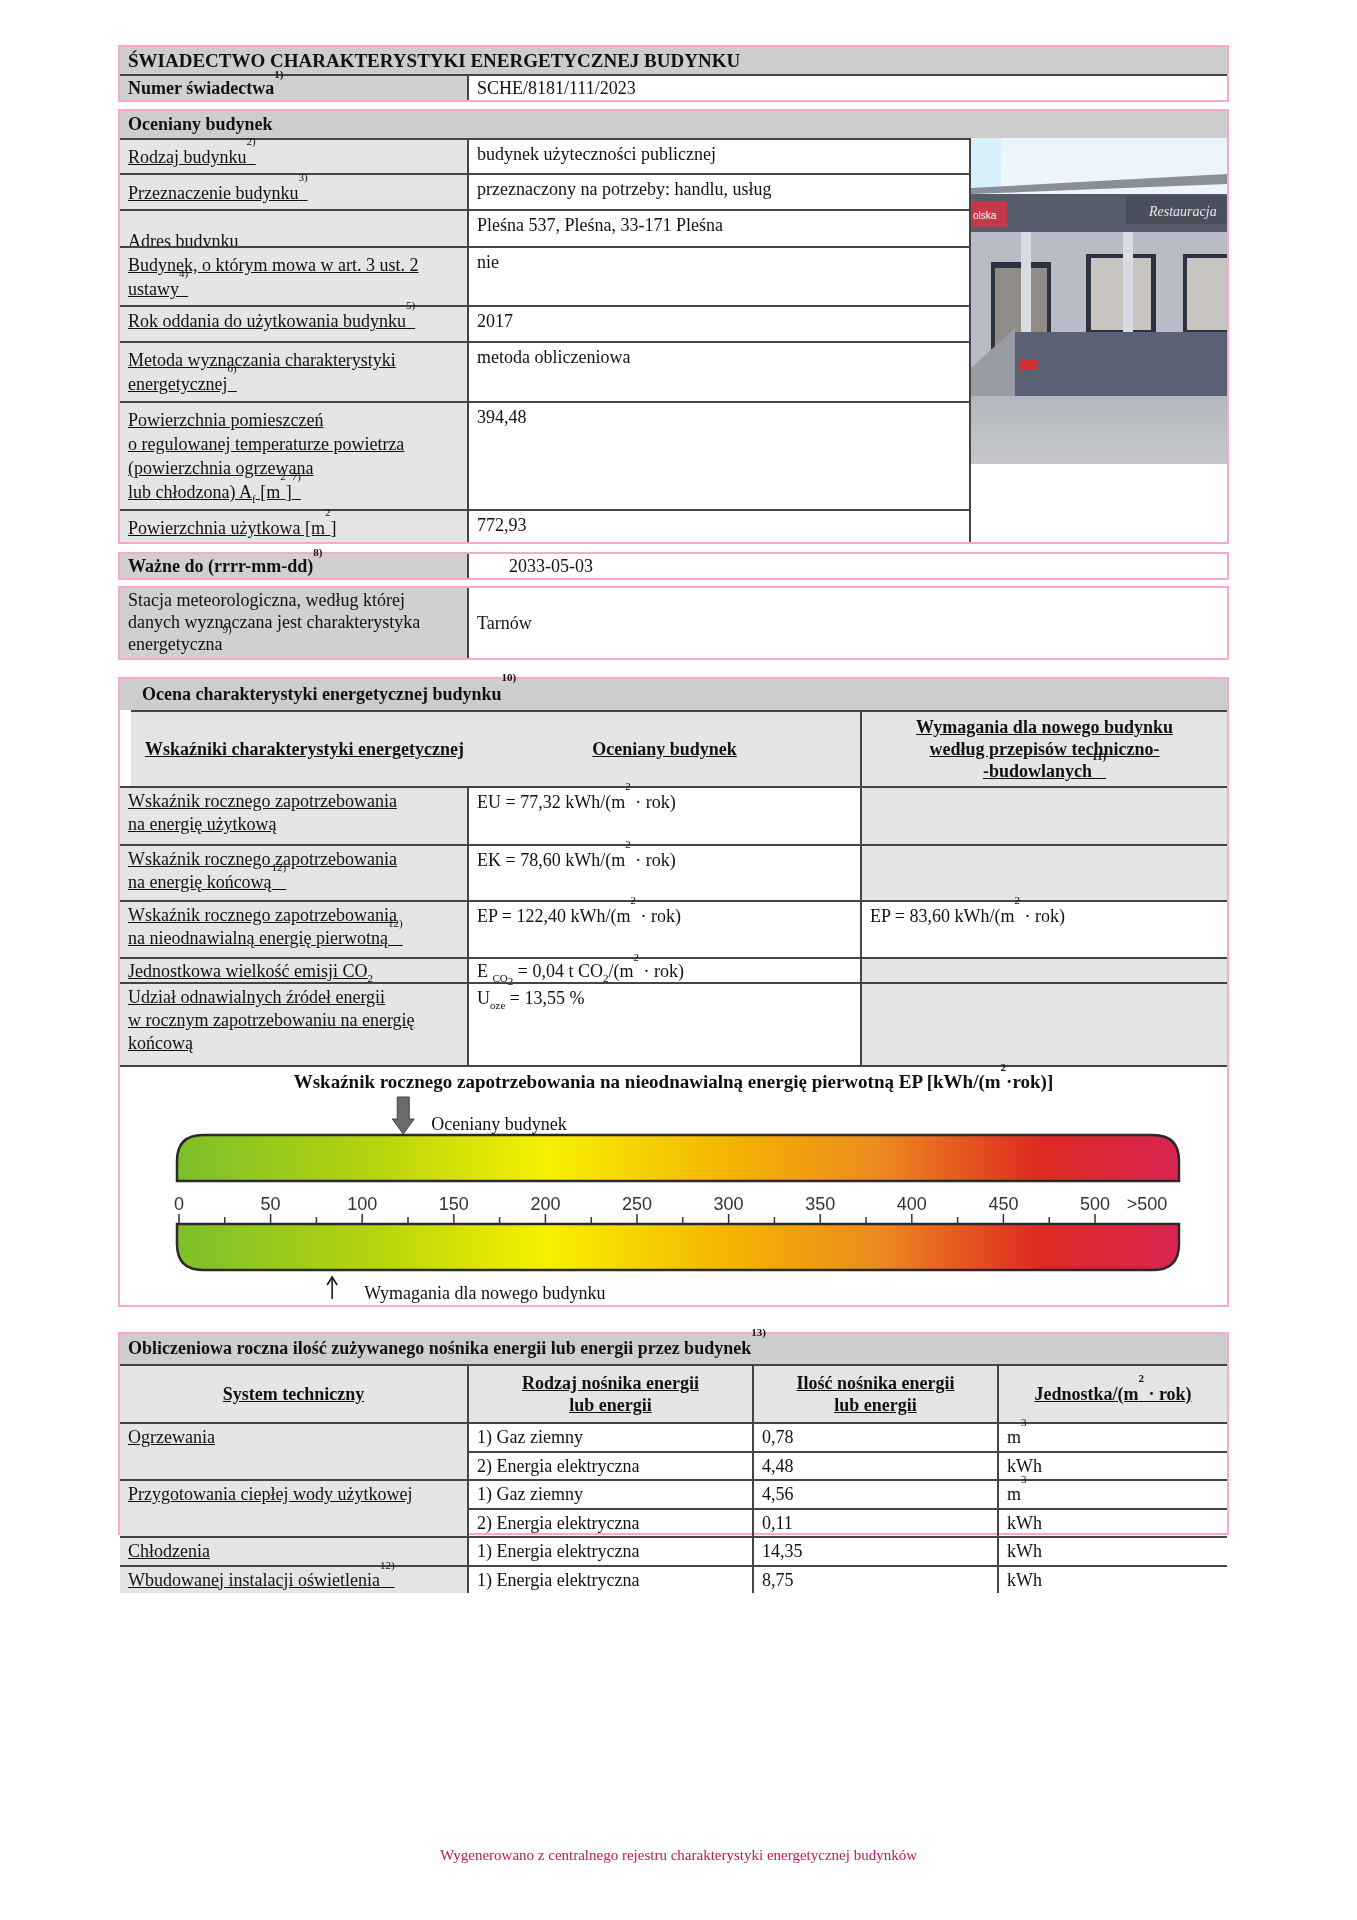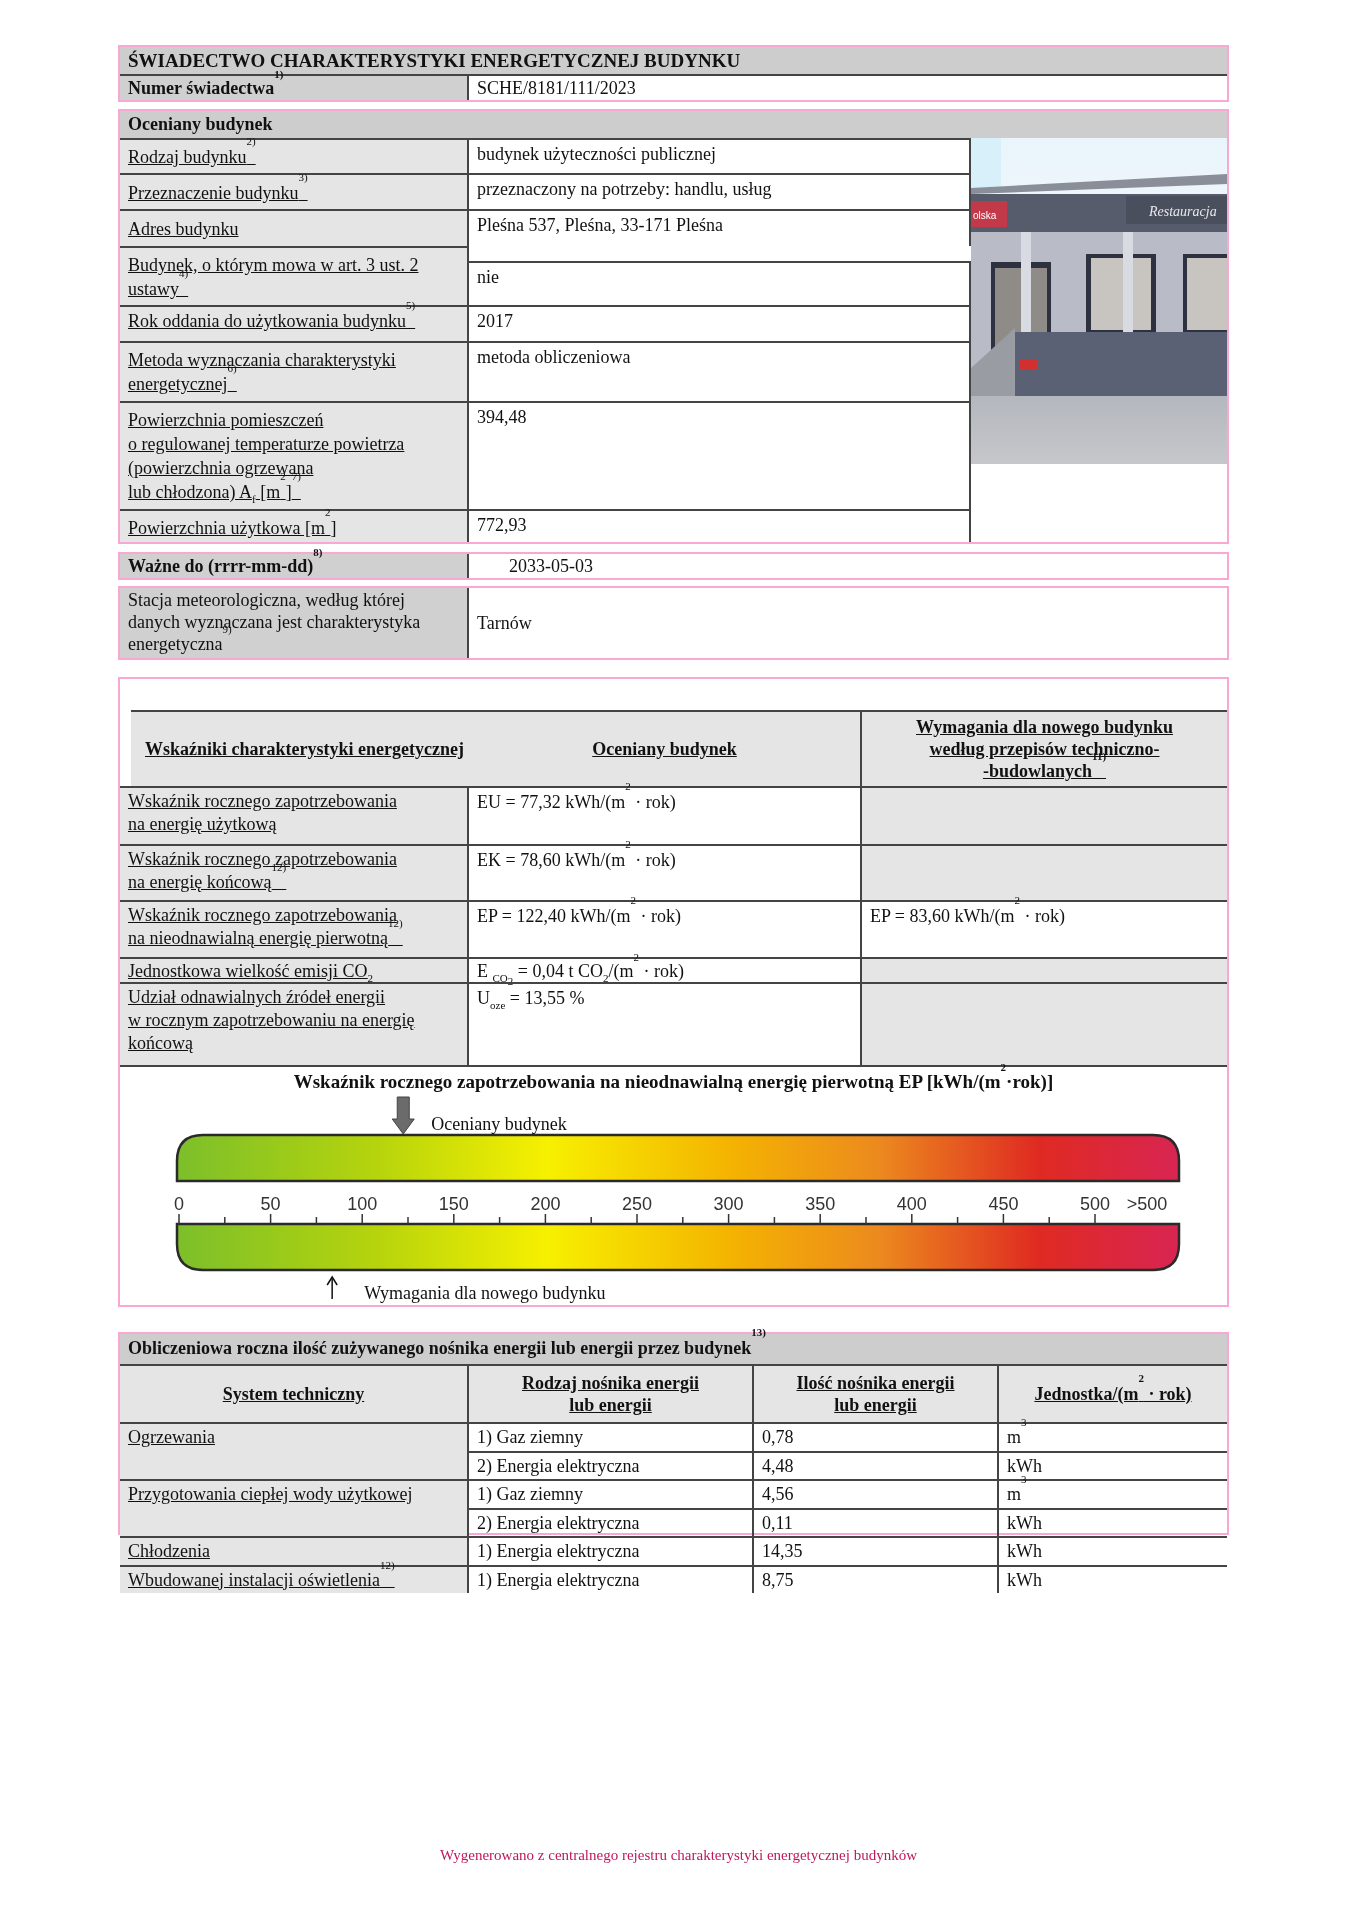--- a/index.html
+++ b/index.html
@@ -30,25 +30,25 @@
 
 <div class="tbl" style="top:109px;height:435px;">
   <div class="cell hdr" style="left:0;top:0;width:1107px;height:27px;line-height:23px;">Oceniany budynek</div>
 
   <div class="cell lbl bt br" style="left:0;top:27px;width:349px;height:35px;padding-top:5px;"><span>Rodzaj budynku</span><sup>2)</sup></div>
   <div class="cell bt br" style="left:349px;top:27px;width:502px;height:35px;">budynek użyteczności publicznej</div>
 
   <div class="cell lbl bt br" style="left:0;top:62px;width:349px;height:36px;padding-top:6px;"><span>Przeznaczenie budynku</span><sup>3)</sup></div>
   <div class="cell bt br" style="left:349px;top:62px;width:502px;height:36px;">przeznaczony na potrzeby: handlu, usług</div>
 
-  <div class="cell lbl bt br" style="left:0;top:98px;width:349px;height:37px;padding-top:6px;"><span>Adres budynku</span></div>
+  <div class="cell lbl bt br" style="left:0;top:98px;width:349px;height:37px;padding-top:18px;"><span>Adres budynku</span></div>
   <div class="cell bt br" style="left:349px;top:98px;width:502px;height:37px;">Pleśna 537, Pleśna, 33-171 Pleśna</div>
 
   <div class="cell lbl bt br" style="left:0;top:135px;width:349px;height:59px;padding-top:5px;"><span>Budynek, o którym mowa w art. 3 ust. 2 ustawy</span><sup>4)</sup></div>
-  <div class="cell bt br" style="left:349px;top:150px;width:502px;height:59px;">nie</div>
+  <div class="cell bt br" style="left:349px;top:135px;width:502px;height:59px;">nie</div>
 
   <div class="cell lbl bt br" style="left:0;top:194px;width:349px;height:36px;"><span>Rok oddania do użytkowania budynku</span><sup>5)</sup></div>
   <div class="cell bt br" style="left:349px;top:194px;width:502px;height:36px;">2017</div>
 
   <div class="cell lbl bt br" style="left:0;top:230px;width:349px;height:60px;padding-top:5px;"><span>Metoda wyznaczania charakterystyki energetycznej</span><sup>6)</sup></div>
   <div class="cell bt br" style="left:349px;top:230px;width:502px;height:60px;">metoda obliczeniowa</div>
 
   <div class="cell lbl bt br" style="left:0;top:290px;width:349px;height:108px;padding-top:5px;">
     <span>Powierzchnia pomieszczeń</span><br>
     <span>o regulowanej temperaturze powietrza</span><br>
@@ -102,20 +102,21 @@
   <div class="cell lbl2 bold br" style="left:0;top:0;width:349px;height:24px;line-height:20px;"><span>Ważne do (rrrr-mm-dd)</span><sup>8)</sup></div>
   <div class="cell" style="left:349px;top:0;width:758px;height:24px;line-height:20px;padding-left:40px;">2033-05-03</div>
 </div>
 
 <div class="tbl" style="top:586px;height:74px;">
   <div class="cell lbl2 br" style="left:0;top:0;width:349px;height:70px;line-height:22px;padding-top:1px;"><span>Stacja meteorologiczna, według której danych wyznaczana jest charakterystyka energetyczna</span><sup>9)</sup></div>
   <div class="cell" style="left:349px;top:0;width:758px;height:70px;display:flex;align-items:center;">Tarnów</div>
 </div>
 
 <div class="tbl" style="top:677px;height:630px;">
+  <div class="cell hdr" style="left:0;top:0;width:1107px;height:31px;padding-left:22px;line-height:27px;"><span>Ocena charakterystyki energetycznej budynku</span><sup>10)</sup></div>
 
   <div class="cell lbl bold bt br center" style="left:11px;top:31px;width:349px;height:76px;">Wskaźniki charakterystyki energetycznej</div>
   <div class="cell lbl bold bt br center" style="left:349px;top:31px;width:393px;height:76px;">Oceniany budynek</div>
   <div class="cell lbl bold bt center" style="left:742px;top:31px;width:365px;height:76px;line-height:22px;">
     <span>Wymagania dla nowego budynku</span>
     <span>według przepisów techniczno-</span>
     <span>-budowlanych<sup>11)</sup></span>
   </div>
 
   <div class="cell lbl bt br" style="left:0;top:107px;width:349px;height:58px;line-height:23px;">Wskaźnik rocznego zapotrzebowania<br>na energię użytkową</div>

